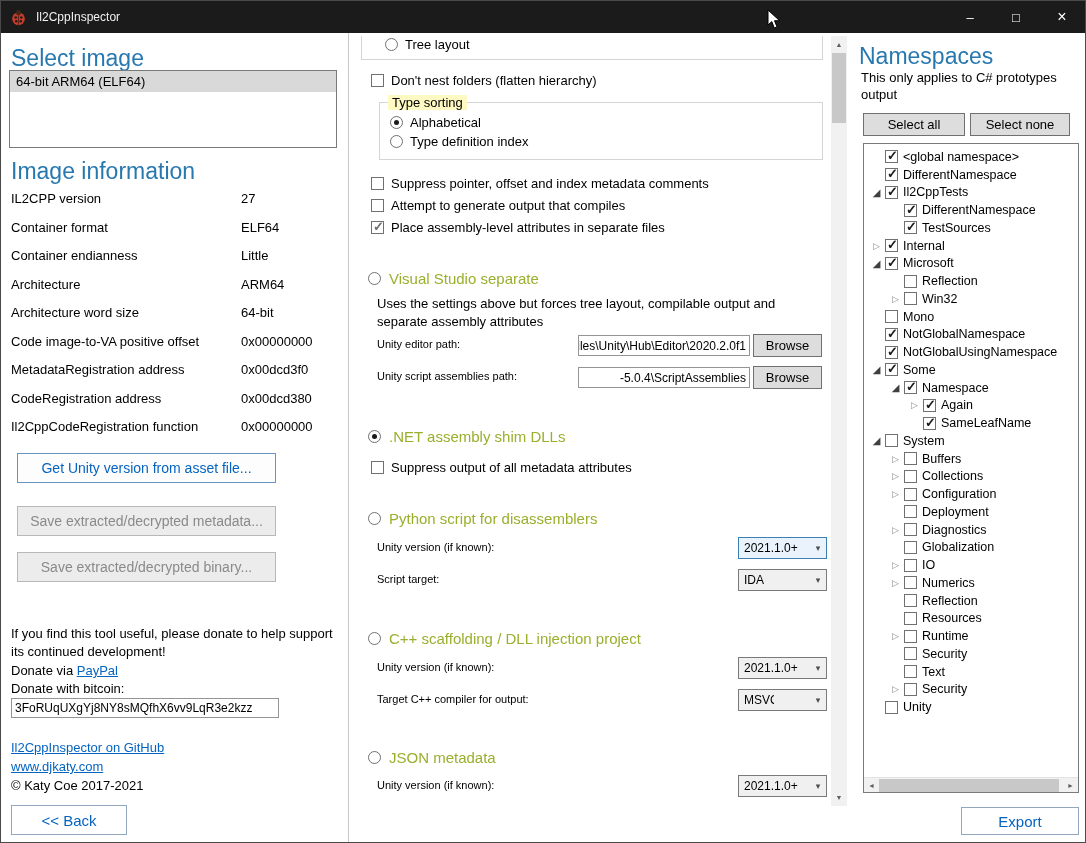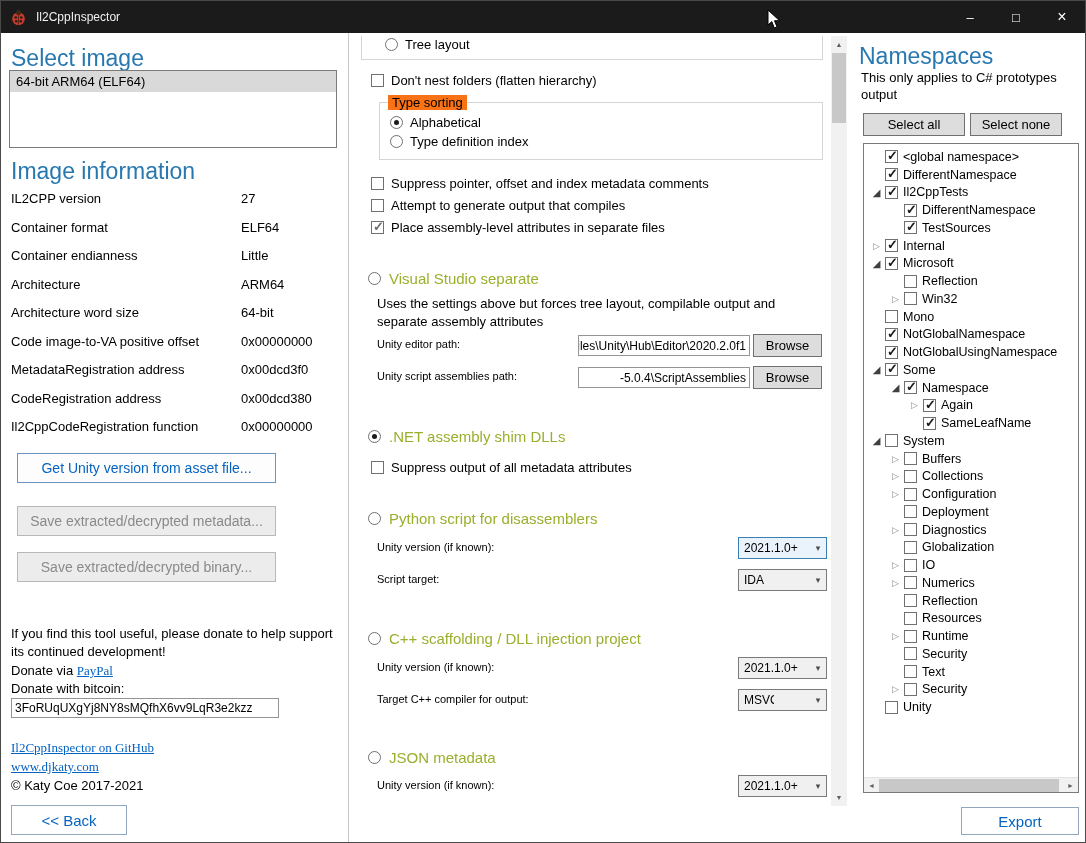--- a/index.html
+++ b/index.html
@@ -14,21 +14,21 @@
   .win-btn{width:46px;height:100%;display:flex;align-items:center;justify-content:center;font-size:13px;color:#fff;}
   .win-btn.close{font-size:16px;}
 
   .panel{position:absolute;inset:0;}
   .abs{position:absolute;}
 
   .section-header{position:absolute;color:#2878b0;font-size:23px;white-space:nowrap;}
   .green-row{position:absolute;display:flex;align-items:center;gap:8px;white-space:nowrap;}
   .green-header{color:#9aaf2c;font-size:15px;}
 
-  .link{color:#0563c1;text-decoration:underline;cursor:pointer;font-family:Liberation Serif, serif;}
+  .link{color:#0563c1;text-decoration:underline;cursor:pointer;}
 
   .listbox{position:absolute;border:1px solid #7a7a7a;background:#fff;overflow:hidden;}
   .list-item{height:21px;display:flex;align-items:center;padding-left:6px;font-size:13px;}
   .list-item.selected{background:#d9d9d9;}
 
   .info-grid{position:absolute;display:grid;grid-template-columns:230px 1fr;grid-auto-rows:28.5px;}
   .info-label,.info-value{font-size:13px;white-space:nowrap;}
 
   .btn{position:absolute;display:flex;align-items:center;justify-content:center;border:1px solid #707070;background:#ddd;font-size:13px;white-space:nowrap;cursor:default;}
   .btn.primary{background:#fdfdfd;border-color:#6a93bf;color:#0563c1;font-size:14px;}
@@ -41,21 +41,21 @@
   .checkbox{display:inline-block;width:13px;height:13px;border:1px solid #707070;background:#fff;position:relative;flex:none;}
   .checkbox.checked::after{content:"\2713";position:absolute;left:1px;top:-3px;font-size:13px;font-weight:bold;color:#1a1a1a;line-height:1.2;}
   .checkbox.dim.checked::after{color:#6d6d6d;}
   .radio{display:inline-block;width:13px;height:13px;border:1px solid #707070;border-radius:50%;background:#fff;position:relative;flex:none;}
   .radio.checked::after{content:"";position:absolute;left:3px;top:3px;width:5px;height:5px;border-radius:50%;background:#1a1a1a;}
 
   .ctl-row{position:absolute;display:flex;align-items:center;gap:7px;white-space:nowrap;font-size:13px;}
   .plain-lbl{position:absolute;font-size:11px;white-space:nowrap;}
 
   .groupbox{position:absolute;border:1px solid #d5d5d5;}
-  .gb-label{position:absolute;top:-8px;left:8px;background:#f97316;padding:0 4px;font-size:13px;}
+  .gb-label{position:absolute;top:-8px;left:8px;background:#fef9c3;padding:0 4px;font-size:13px;}
 
   .combo{position:absolute;height:22px;border:1px solid #7a7a7a;background:#f0f0f0;display:flex;align-items:center;}
   .combo .val{flex:1;padding-left:5px;font-size:12px;white-space:nowrap;overflow:hidden;}
   .combo .arrow{width:16px;text-align:center;color:#4d4d4d;font-size:9px;flex:none;}
   .combo.focused{border-color:#3c7fb1;background:#eaf3fb;}
 
   .middle-viewport{position:absolute;left:348px;top:35px;width:482px;height:770px;overflow:hidden;}
 
   .vscroll{position:absolute;left:830px;top:35px;width:16px;height:770px;background:#f1f1f1;}
   .sb-btn{position:absolute;left:0;width:16px;height:17px;display:flex;align-items:center;justify-content:center;font-size:7px;color:#5f5f5f;background:#f1f1f1;}
@@ -265,21 +265,21 @@
   <div class="sb-btn up" style="top:0;">▲</div>
   <div class="vthumb"></div>
   <div class="sb-btn down">▼</div>
 </div>
 
 <div class="panel">
   <div class="section-header" style="left:858px;top:42px;">Namespaces</div>
   <div class="abs" style="left:860px;top:68px;width:220px;line-height:17px;">This only applies to C# prototypes output</div>
 
   <div class="btn" style="left:862px;top:112px;width:102px;height:23px;">Select all</div>
-  <div class="btn" style="left:969px;top:112px;width:92px;height:23px;">Select none</div>
+  <div class="btn" style="left:969px;top:112px;width:100px;height:23px;">Select none</div>
 
   <div class="treebox">
     <div class="tree-area">
         <div class="tree-row">
           <span class="indent" style="width: 0px;"></span>
           <span class="expander none"></span>
           <span class="checkbox checked"></span>
           <span class="tree-label">&lt;global namespace&gt;</span>
         </div>
         <div class="tree-row">

